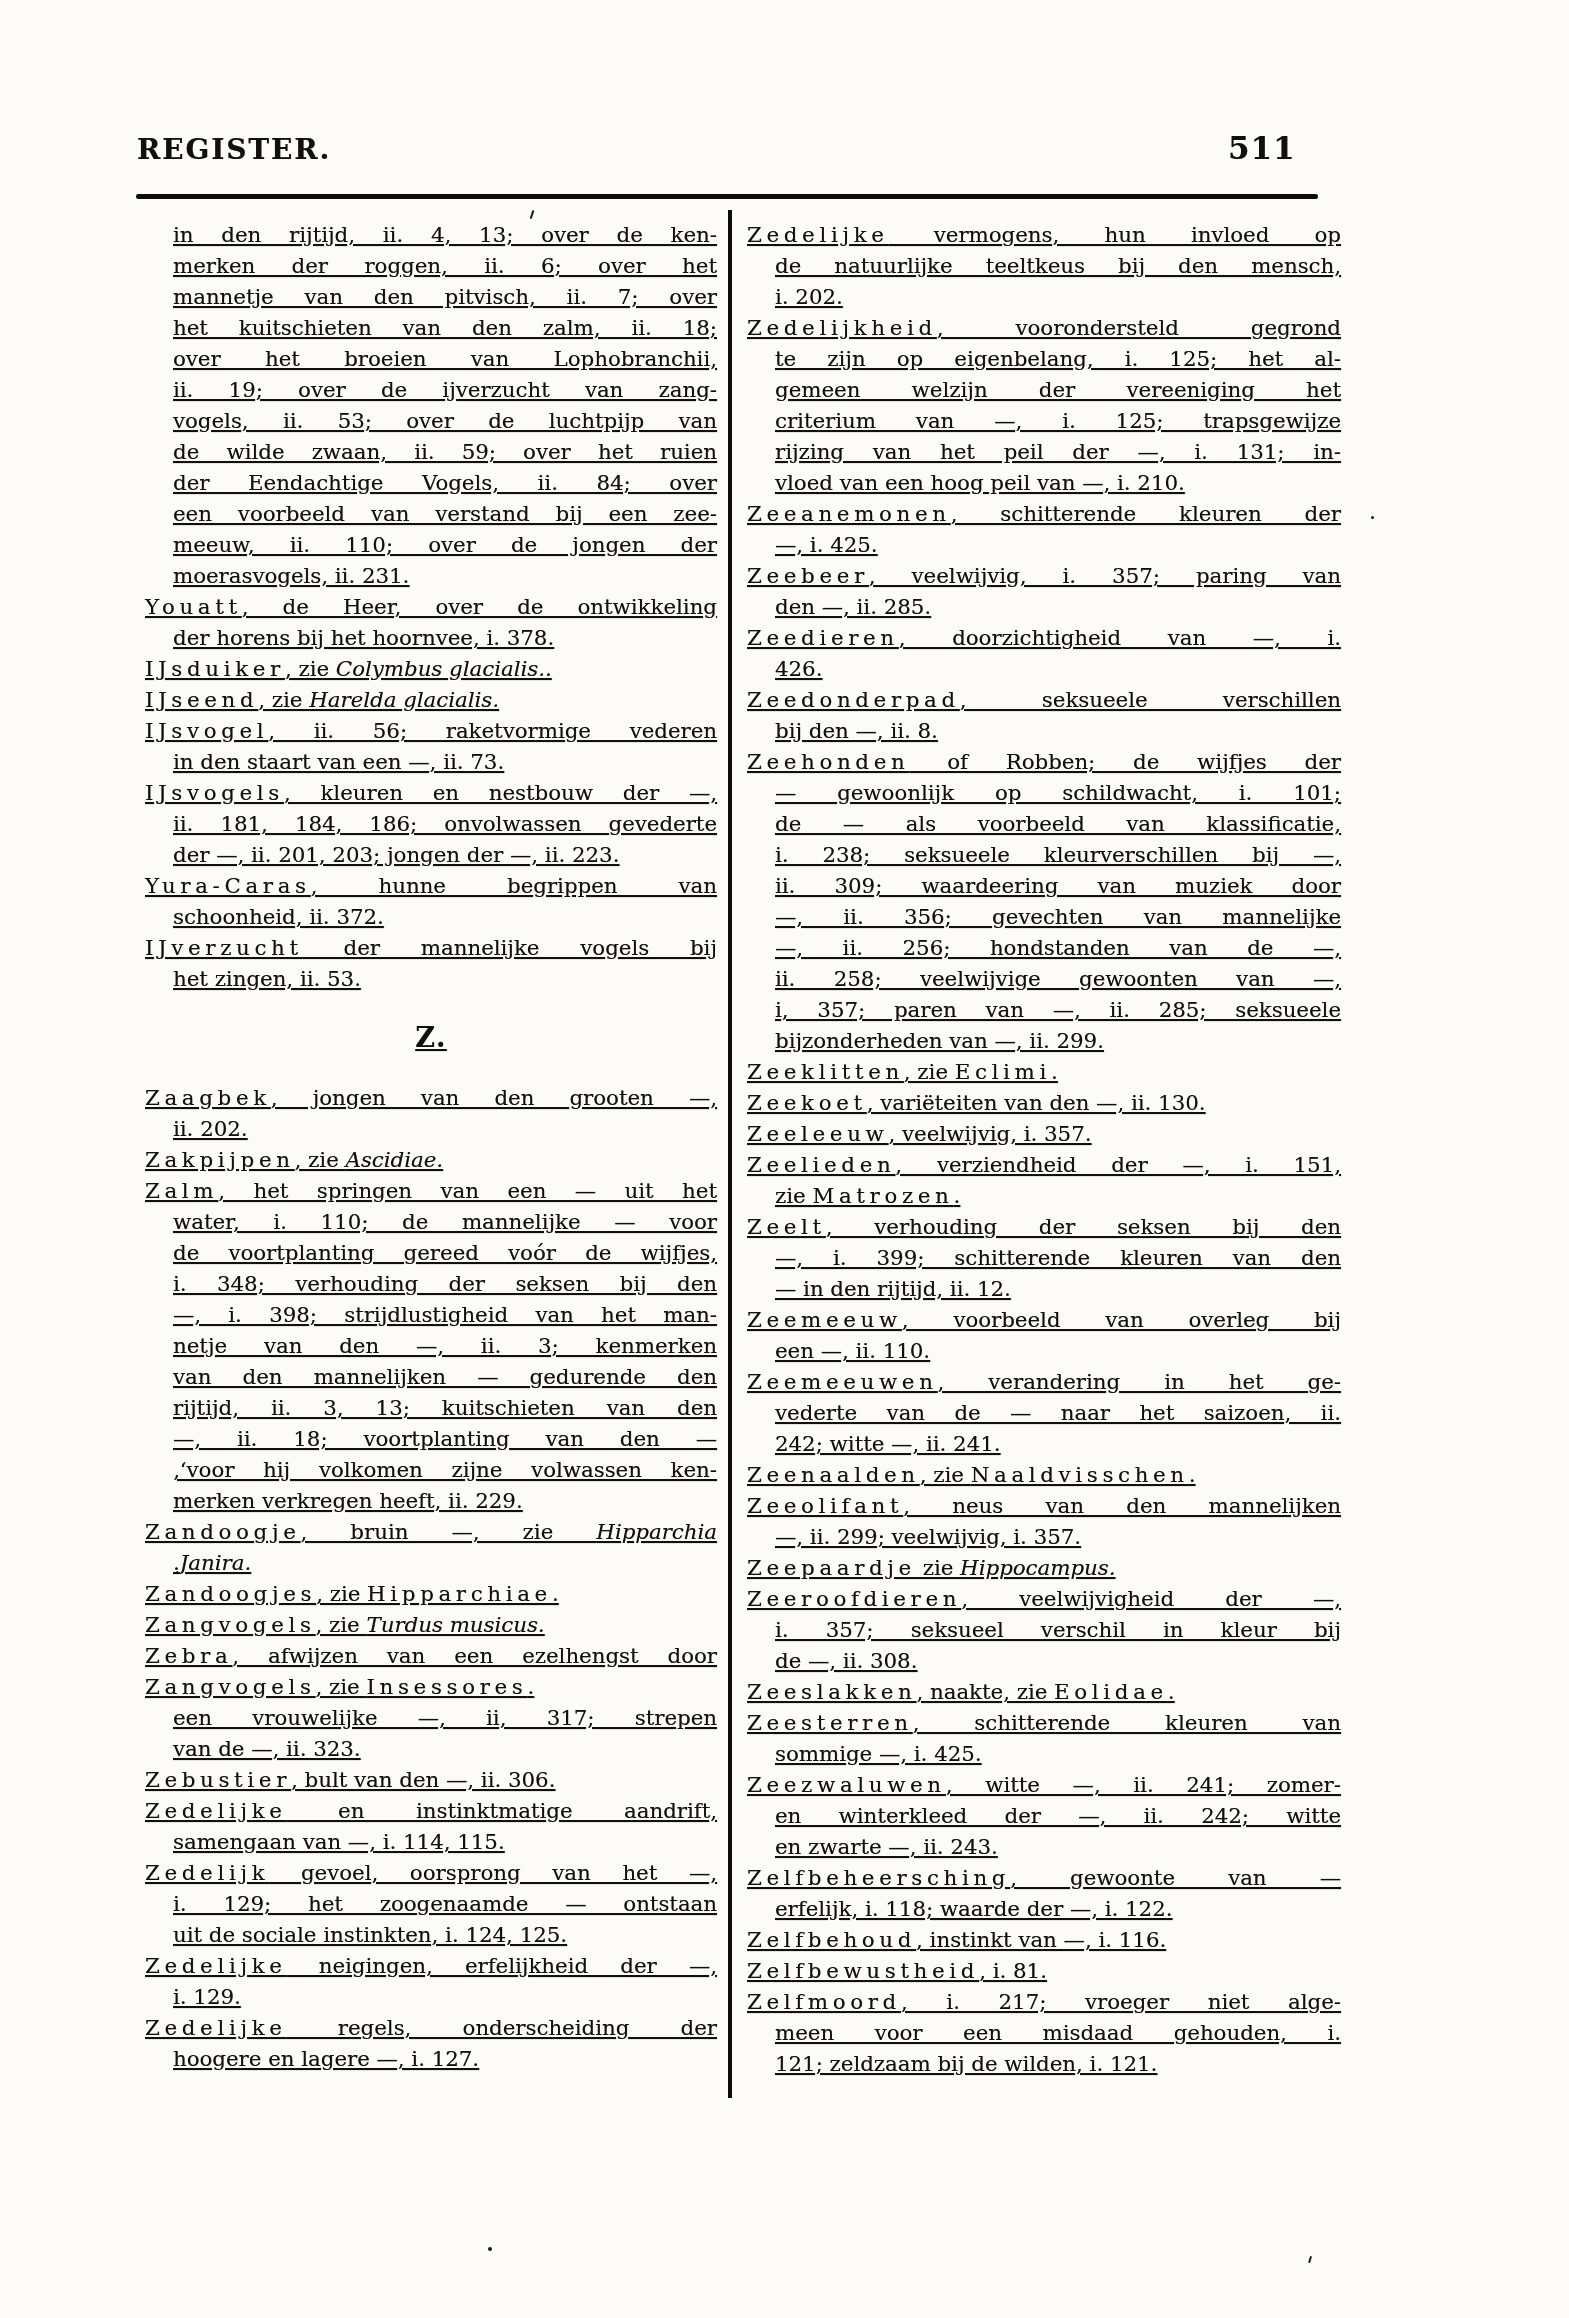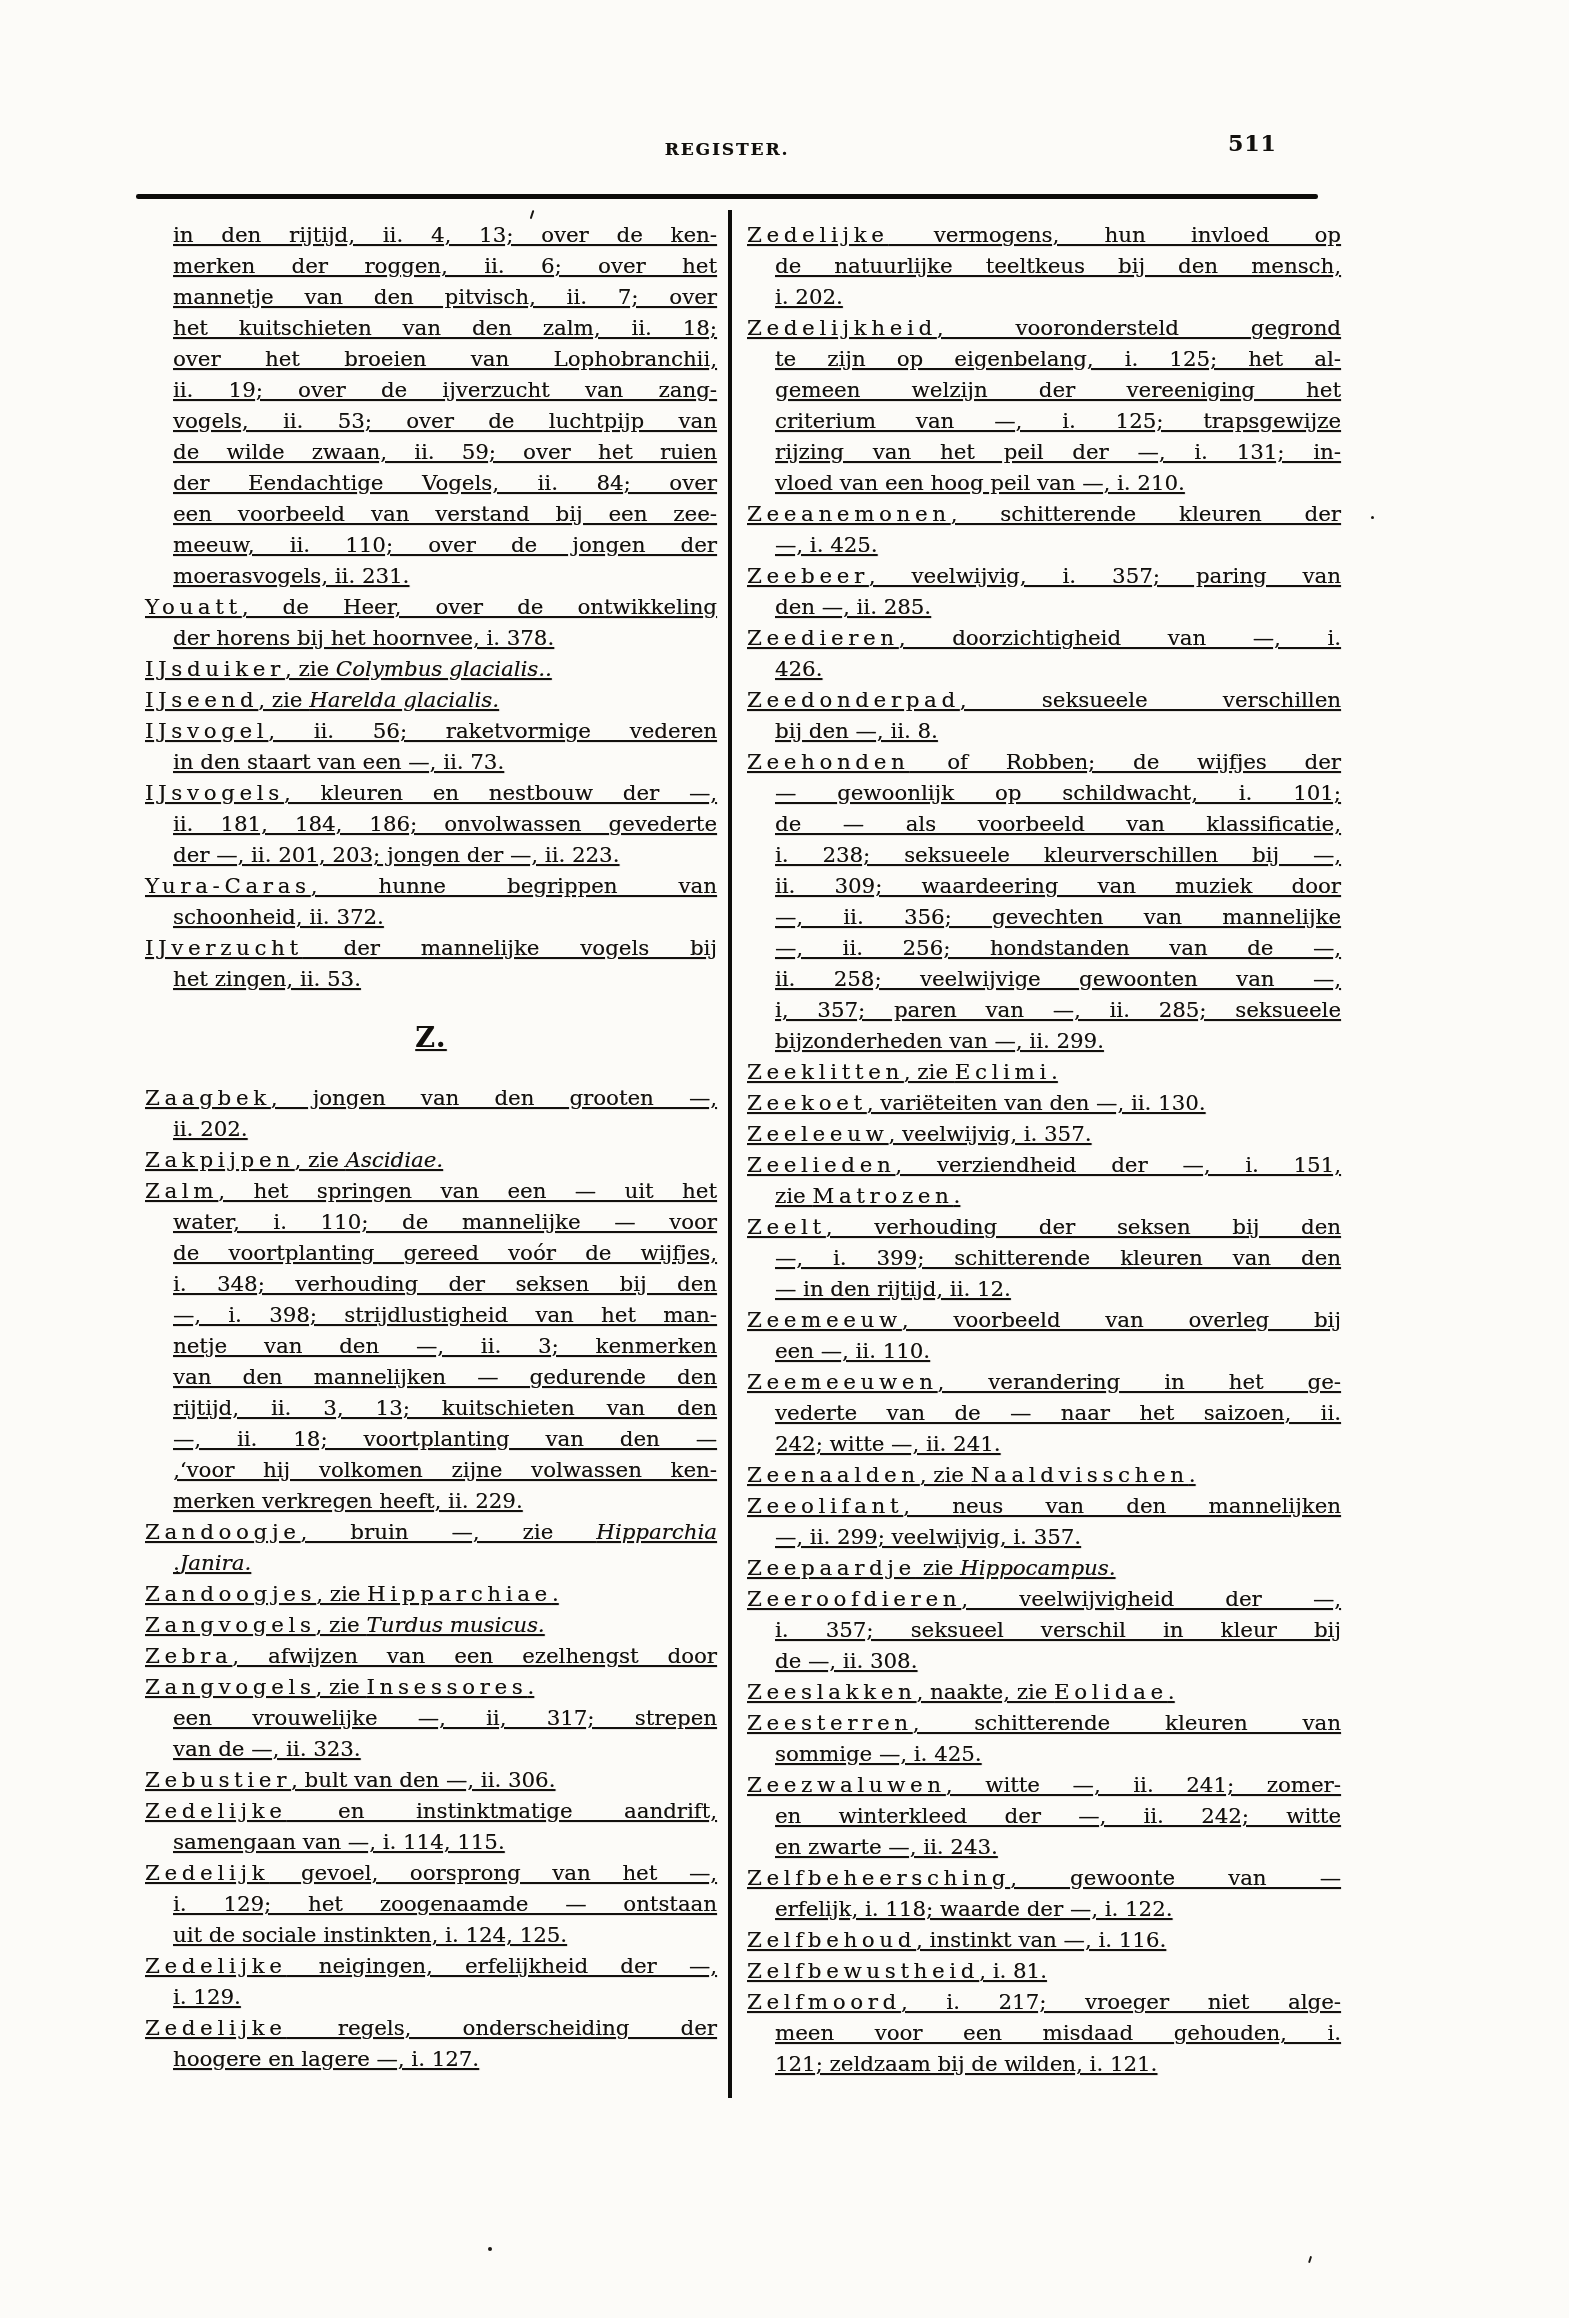--- a/index.html
+++ b/index.html
@@ -8,26 +8,26 @@
     background:#e9e7e2;
     font-family:"DejaVu Serif","Liberation Serif",serif;
   }
   .page{
     position:relative;width:1569px;height:2392px;
     background:#fcfbf8;color:#12100d;overflow:hidden;
     text-shadow:0.2px 0.2px 0.3px rgba(25,18,10,.5);
   }
   .header-title{
     position:absolute;left:137px;width:1180px;top:135px;
-    text-align:center;font-size:17px;font-weight:bold;
+    font-size:28px;font-weight:bold;
     letter-spacing:1.9px;line-height:29px;
   }
   .page-number{
     position:absolute;left:1228px;top:130px;
-    font-size:22px;font-weight:bold;letter-spacing:0.9px;
+    font-size:31px;font-weight:bold;letter-spacing:0.9px;
   }
   .header-rule{
     position:absolute;left:136px;top:194px;width:1182px;height:5.1px;
     background:#0d0c0a;border-radius:2.3px;
   }
   .column-divider{
     position:absolute;left:728px;top:210px;width:3.7px;height:1888px;
     background:#0e0d0b;
   }
   .column{

